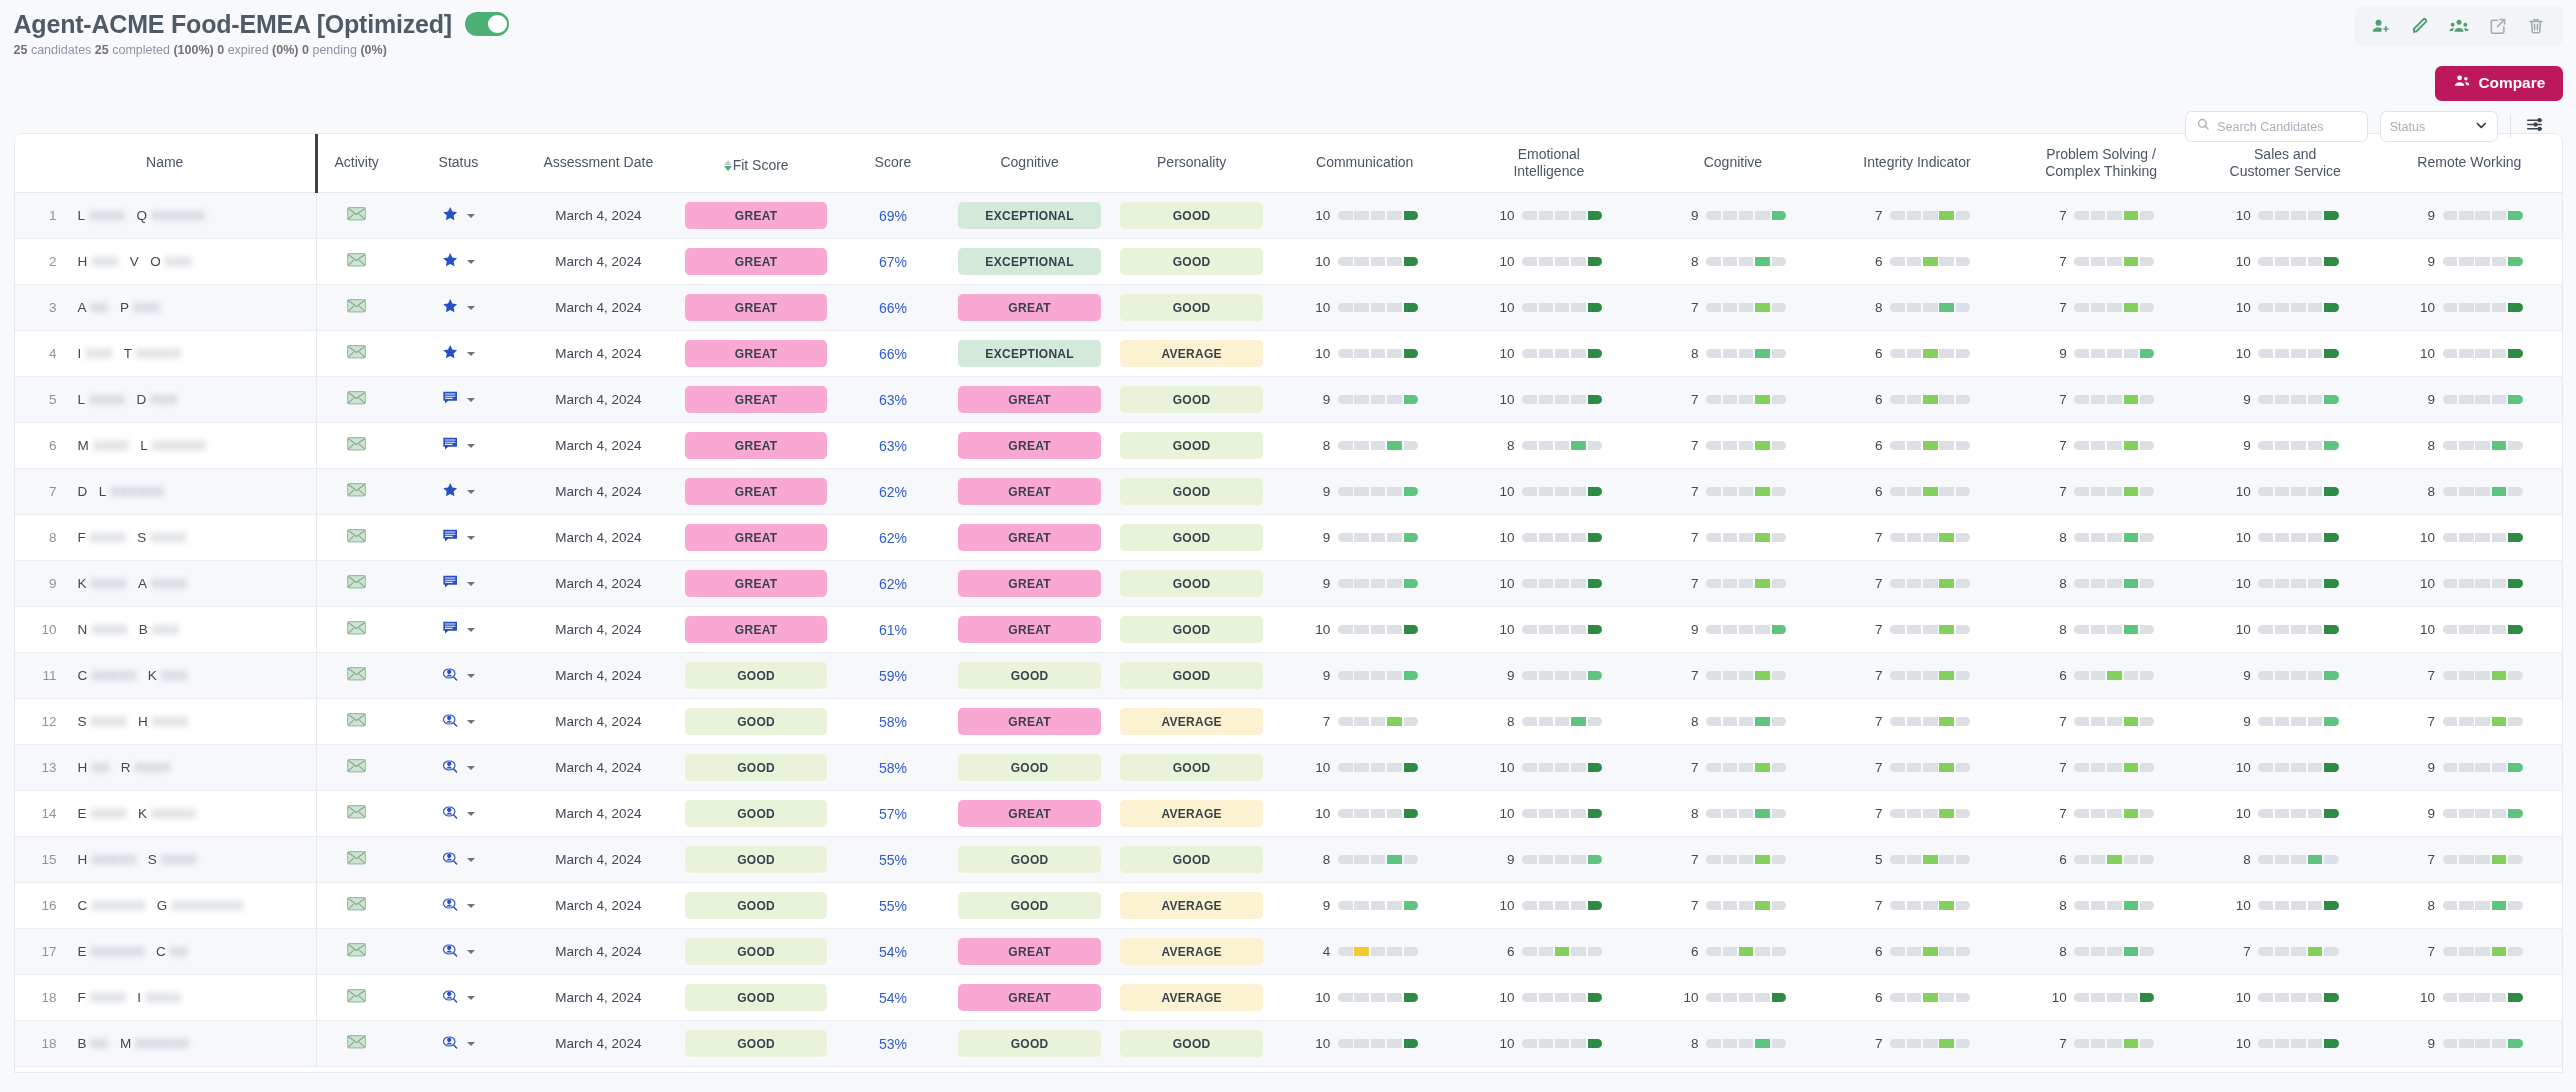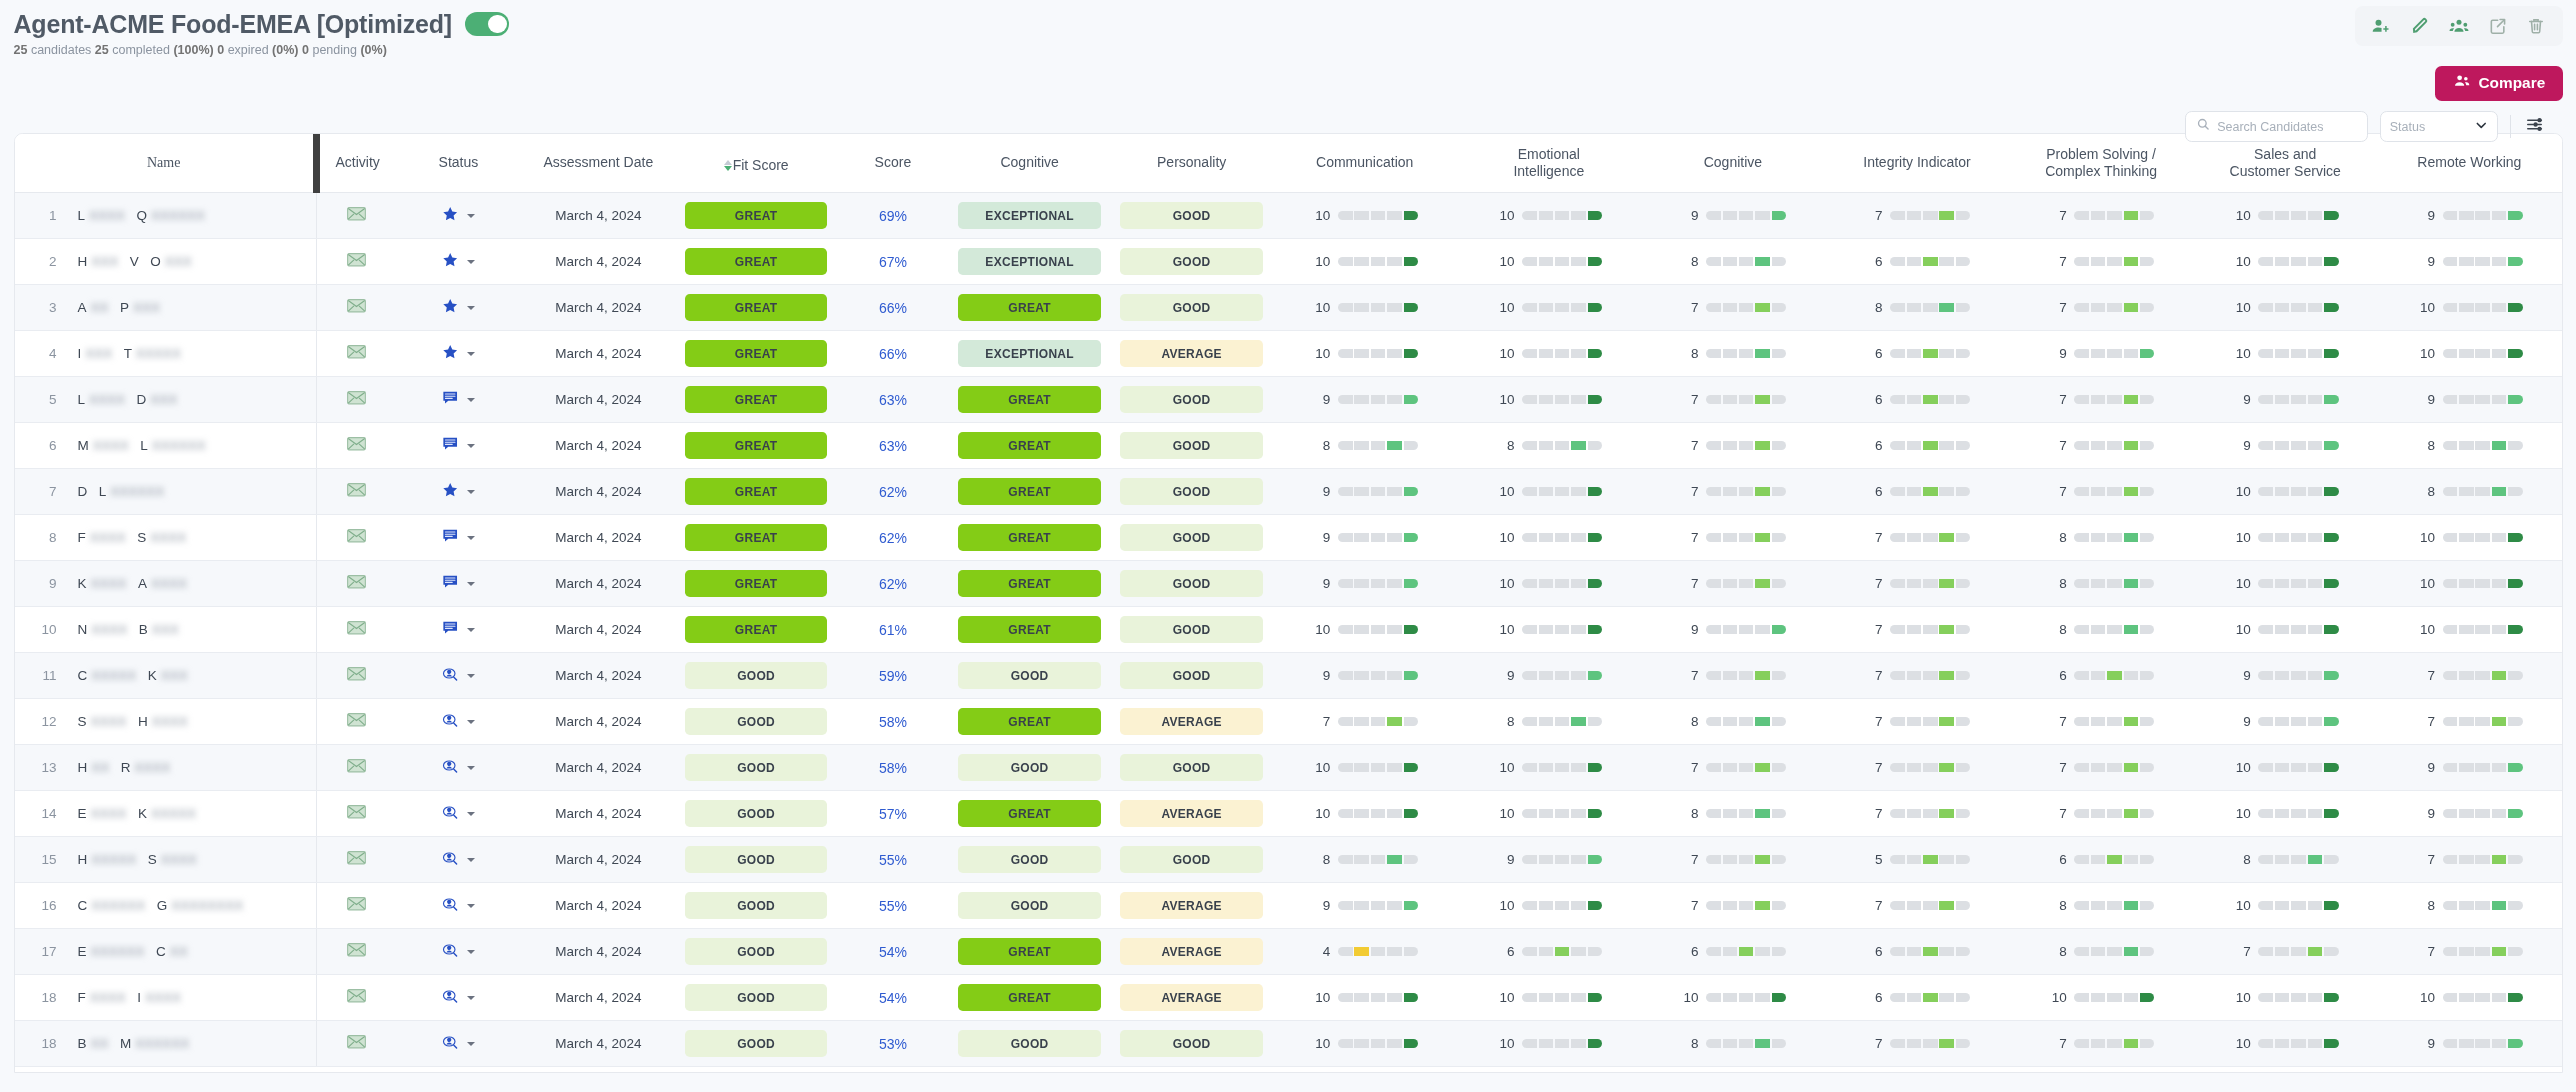--- a/index.html
+++ b/index.html
@@ -73,21 +73,21 @@
   .table-wrap {
     margin: 0 13.5px; background: #fff; border: 1px solid #e6e9ee;
     border-radius: 8.7px 8.7px 0 0; overflow: hidden; height: 940px;
   }
   table { border-collapse: collapse; width: 100%; table-layout: fixed; }
   thead th {
     background: #fff; font-size: 14px; font-weight: 400; color: #4b5563;
     padding: 11.6px 3.9px; border-bottom: 1px solid #e6e9ee; text-align: center;
     vertical-align: middle; line-height: 1.25;
   }
-  thead th.name-h { border-right: 7px solid #404040; font-family: Liberation Serif, serif; }
+  thead th.name-h { border-right: 3px solid #404040; }
   .sort-wrap { display: inline-flex; align-items: center; gap: 1px; }
   .sort-ico { display: inline-flex; flex-direction: column; gap: 1px; }
   .sort-ico i { display: block; width: 0; height: 0; border-left: 4.8px solid transparent; border-right: 4.8px solid transparent; }
   .sort-ico i.up { border-bottom: 5.8px solid #c4cbd4; }
   .sort-ico i.dn { border-top: 5.8px solid #4caf75; }
 
   tbody tr { height: 46px; }
   tbody tr.odd { background: #f6f8fb; }
   tbody tr.even { background: #ffffff; }
   tbody td {
@@ -101,21 +101,21 @@
   .blur { filter: blur(3.1px); color: #8d96a2; user-select: none; }
 
   .env { display: inline-block; }
   .stat-cell { display: inline-flex; align-items: center; gap: 8.7px; cursor: pointer; }
   .chev { width: 0; height: 0; border-left: 4.8px solid transparent; border-right: 4.8px solid transparent; border-top: 4.8px solid #6b7280; }
 
   .badge {
     display: block; border-radius: 4.8px; font-size: 12px; font-weight: 700;
     color: #39414c; padding: 6.7px 0; letter-spacing: 0.3px; margin: 0 5.8px;
   }
-  .b-GREAT { background: #84cc16; }
+  .b-GREAT { background: #f9a8d4; }
   .b-EXCEPTIONAL { background: #d3e9d9; }
   .b-GOOD { background: #e9f3da; }
   .b-AVERAGE { background: #fbf2d2; }
 
   .pct { color: #2f5bd0; font-size: 14px; font-weight: 400; }
 
   
   .metric { display: flex; align-items: center; gap: 7.7px; justify-content: center; }
   .metric .val { width: 19px; text-align: right; font-size: 13.5px; color: #3f4854; flex: none; }
   .segbar { display: flex; gap: 1.9px; align-items: center; }

